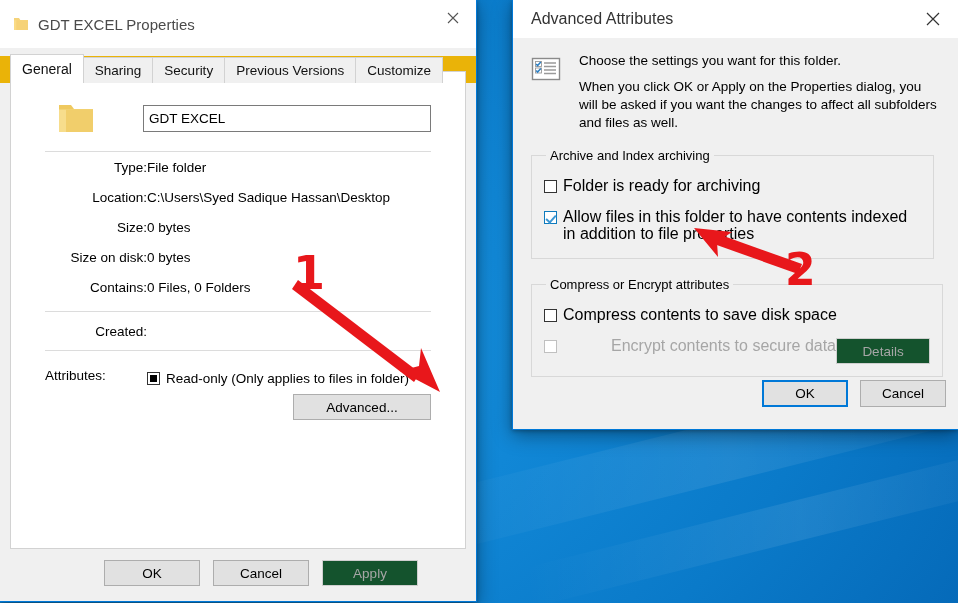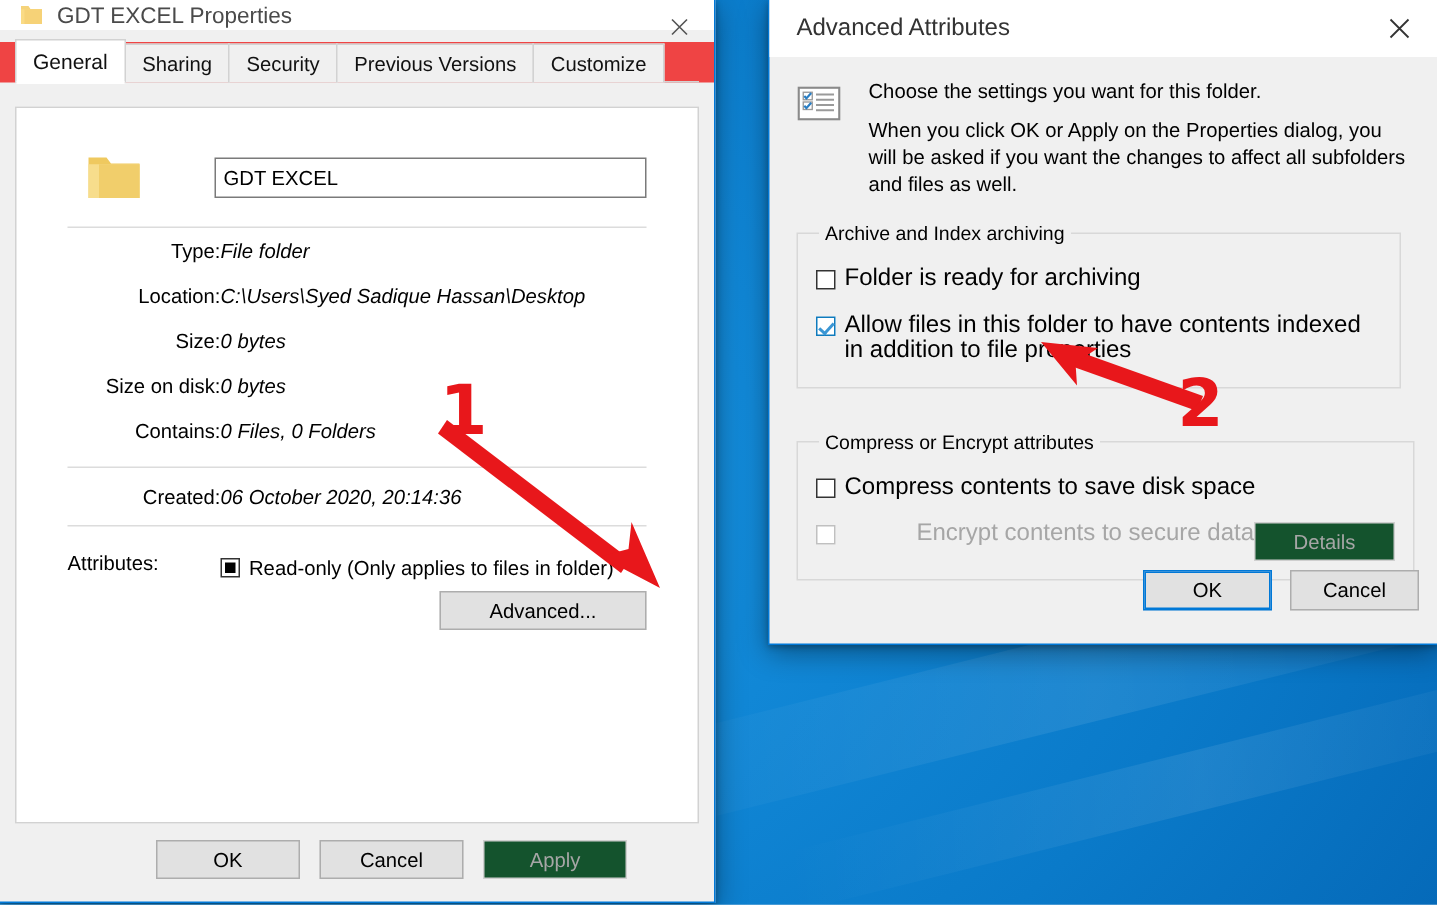--- a/index.html
+++ b/index.html
@@ -24,21 +24,21 @@
 
   
   .window {
     position: absolute;
     background: #f0f0f0;
     border: 1px solid #0078d7;
     box-shadow: 0 5px 18px rgba(0,0,0,0.38), 0 1px 4px rgba(0,0,0,0.28);
   }
   .titlebar {
     position: relative;
-    height: 20px;
+    height: 48px;
     background: #ffffff;
     display: flex;
     align-items: center;
   }
   .title-text {
     font-size: 15px;
     color: #4a4a4a;
     white-space: nowrap;
   }
   .close-btn {
@@ -58,21 +58,21 @@
   }
   #props .titlebar { padding-left: 13px; }
   .folder-icon-small { width: 16px; height: 16px; margin-right: 9px; flex: 0 0 auto;}
   .tabstrip {
     position: relative;
     height: 27px;
     margin: 8px 0 0 0;
     padding-left: 10px;
     display: flex;
     align-items: flex-end;
-    background: #ef4444;
+    background: #eab308;
   }
   .tabstrip::after {
     content: ""; position: absolute; left: 10px; right: 10px; bottom: 0;
     height: 1px; background: #d2d2d2;
   }
   .tab {
     position: relative;
     height: 26px;
     padding: 0 11px;
     display: flex; align-items: center;
@@ -128,21 +128,21 @@
   }
   .info-rows { padding: 0 18px; }
   .info-row {
     display: flex;
     font-size: 13.5px;
     color: #000;
     height: 30px;
     align-items: center;
   }
   .info-label { width: 102px; flex: 0 0 102px; text-align: right; }
-  .info-value { flex: 1; font-style: italic; }
+  .info-value { flex: 1; }
 
   .attr-row {
     display: flex;
     align-items: flex-start;
     font-size: 13.5px;
     padding: 0 18px;
   }
   .attr-label { width: 102px; flex: 0 0 102px; padding-top: 3px; }
   .attr-checks { flex: 1; }
   .chk-line { display: flex; align-items: center; height: 27px; }
@@ -329,21 +329,20 @@
           <span class="info-label">Contains:</span>
           <span class="info-value">0 Files, 0 Folders</span>
         </div>
       </div>
 
       <div class="sep" style="margin-top:9px;"></div>
 
       <div class="info-rows">
         <div class="info-row" style="height:38px;">
           <span class="info-label">Created:</span>
-          <span class="info-value">06 October 2020, 20:14:36</span>
         </div>
       </div>
 
       <div class="sep"></div>
 
       <div class="attr-wrap" style="margin-top:14px;">
         <div class="attr-row">
           <span class="attr-label">Attributes:</span>
           <div class="attr-checks">
             <div class="chk-line">
@@ -407,21 +406,21 @@
       <div class="chk-line" style="margin-top:4px;">
         <span class="chk"></span>
         <span class="chk-label">Folder is ready for archiving</span>
       </div>
       <div class="chk-line" style="height:auto; margin-top:6px; margin-bottom:4px;">
         <span class="chk checked-blue"></span>
         <span class="chk-label chk-multiline">Allow files in this folder to have contents indexed in addition to file properties</span>
       </div>
     </fieldset>
 
-    <fieldset class="group" style="margin-top:28px;">
+    <fieldset class="group" style="margin-top:18px;">
       <legend>Compress or Encrypt attributes</legend>
       <div class="chk-line" style="margin-top:4px;">
         <span class="chk"></span>
         <span class="chk-label">Compress contents to save disk space</span>
       </div>
       <div class="grp-row" style="margin-top:6px;">
         <div class="chk-line" style="height:26px;gap:48px;">
           <span class="chk disabled"></span>
           <span class="chk-label disabled">Encrypt contents to secure data</span>
         </div>

